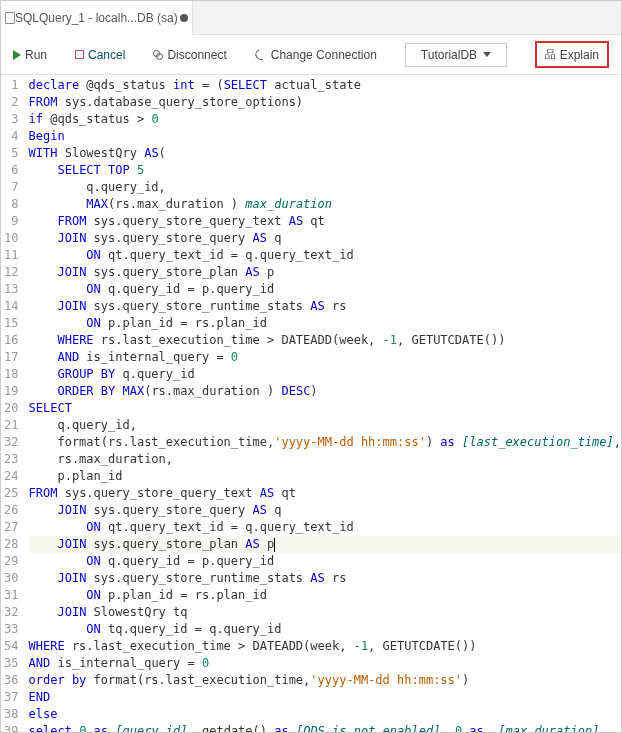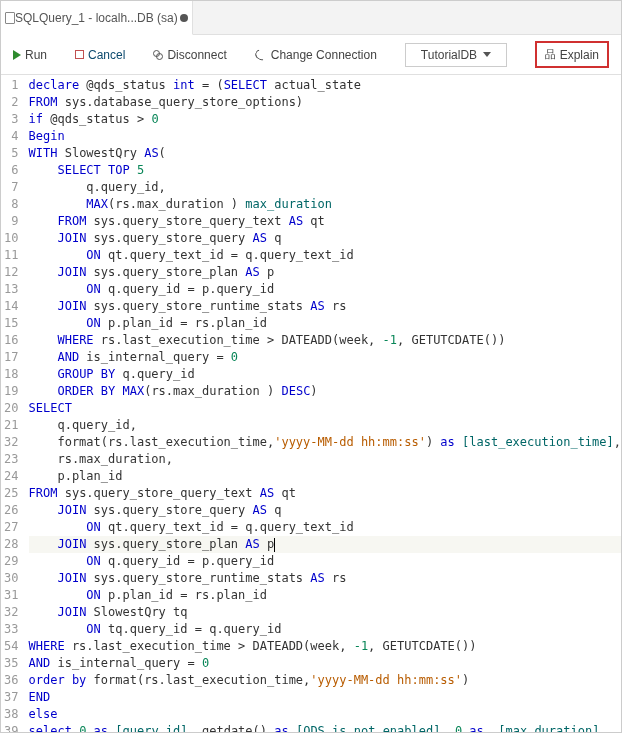--- a/index.html
+++ b/index.html
@@ -84,21 +84,21 @@
     line-height: 17px;
     white-space: pre;
     color: #333;
   }
   .code .line { display:block; height:17px; position: relative; }
   .code .line.hl { background: #f7f7f2; }
   .caret-bar { display:inline-block; width:1px; height:14px; background:#000; vertical-align:middle; }
   .k { color: #0000cc; }
   .s { color: #b85c00; }  
   .n { color: #098658; }
-  .fld { color: #006666; }
+  .fld { color: #006666; font-style: italic; }
 </style>
 </head>
 <body>
 
 <div class="wrap">
   <div class="tabs" id="tabbar">
       <div class="tab active">
         <span class="doc-icon"></span>
         <span>SQLQuery_1 - localh...DB (sa)</span>
         <span class="dirty"></span>

